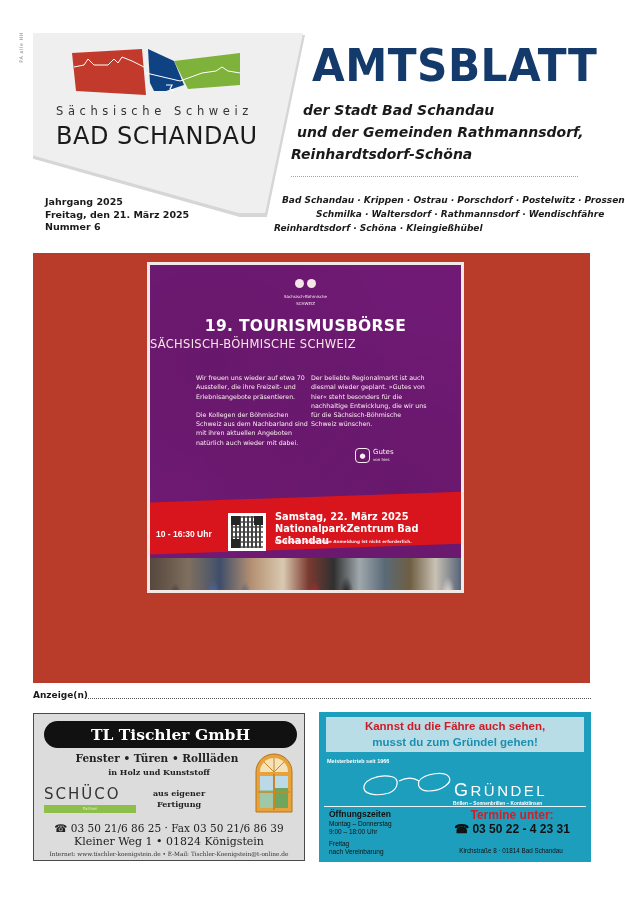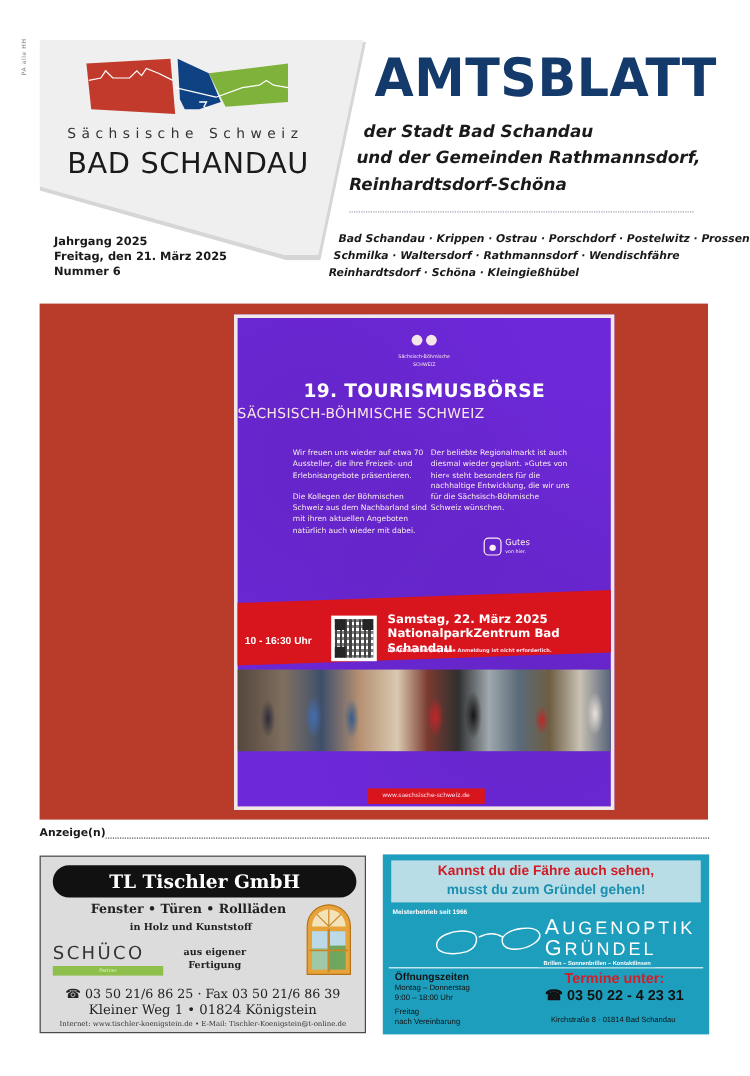--- a/index.html
+++ b/index.html
@@ -28,25 +28,25 @@
 
   .masthead-title { position: absolute; left: 312px; top: 44px; font-family: "DejaVu Sans", sans-serif; font-weight: bold; font-size: 44px; color: #133a6a; letter-spacing: 0.5px; transform: scaleX(0.96); transform-origin: left; line-height: 1; }
   .masthead-line { position: absolute; font-family: "DejaVu Sans", sans-serif; font-weight: bold; font-style: italic; font-size: 14px; color: #1a1a1a; white-space: nowrap; }
   .ml1 { left: 303px; top: 102px; }
   .ml2 { left: 297px; top: 124px; }
   .ml3 { left: 291px; top: 146px; }
   .masthead-rule { position: absolute; left: 291px; top: 176px; width: 287px; border-top: 1.5px dotted #9aa3ad; }
 
   .localities { position: absolute; left: 274px; top: 193px; font-family: "DejaVu Sans", sans-serif; font-weight: bold; font-style: italic; font-size: 9px; line-height: 14.2px; color: #1a1a1a; white-space: nowrap; }
   .localities div:nth-child(1) { padding-left: 8px; }
-  .localities div:nth-child(2) { padding-left: 4px; }
+  .localities div:nth-child(2) { padding-left: 4px; margin-left: 38px; }
 
   
   .cover-bg { position: absolute; left: 33px; top: 253px; width: 557px; height: 430px; background: #b93b2a; }
-  .poster { position: absolute; left: 147px; top: 262px; width: 317px; height: 413px; background: #6d28d9; border: 3px solid #f2e8e6; overflow: hidden; margin-left: 48px; }
+  .poster { position: absolute; left: 147px; top: 262px; width: 317px; height: 331px; background: #701a75; border: 3px solid #f2e8e6; overflow: hidden; }
   .poster-tex { position: absolute; inset: 0; background:
       radial-gradient(ellipse at 20% 30%, rgba(0,0,0,0.08), transparent 60%),
       radial-gradient(ellipse at 80% 70%, rgba(0,0,0,0.08), transparent 60%); }
   .p-logo { position: absolute; left: 0; right: 0; top: 8px; text-align: center; }
   .p-logo-circles { display: inline-flex; gap: 3px; }
   .p-logo-circles span { width: 9px; height: 9px; border-radius: 50%; background: #f4e6e6; display: inline-block; }
   .p-logo-name { font-size: 4px; color: #fbeaea; margin-top: 2px; line-height: 5px; }
   .p-title { position: absolute; left: 0; right: 0; top: 52px; text-align: center; font-weight: bold; font-size: 15.5px; color: #ffffff; letter-spacing: 0.3px; }
   .p-subtitle { position: absolute; left: 0; right: 0; top: 72px; text-align: left; font-size: 11.5px; color: #f8e6e6; letter-spacing: 0.3px; }
   .p-col { position: absolute; top: 108px; width: 116px; font-size: 6.3px; line-height: 9.3px; color: #fbeeee; }
@@ -251,21 +251,20 @@
   <div class="gr-slogan">
     <div class="gr-slogan-1">Kannst du die Fähre auch sehen,</div>
     <div class="gr-slogan-2">musst du zum Gründel gehen!</div>
   </div>
   <div class="gr-meister">Meisterbetrieb seit 1966</div>
   <svg class="gr-glasses" viewBox="0 0 95 30">
     <path d="M6,24 C0,14 20,6 34,10 C40,12 40,22 30,26 C20,29 10,28 6,24 Z" fill="none" stroke="#fff" stroke-width="1.2"></path>
     <path d="M40,14 C48,10 54,10 60,14" fill="none" stroke="#fff" stroke-width="1.2"></path>
     <path d="M60,14 C66,6 86,4 90,10 C94,16 82,24 70,24 C62,24 58,20 60,14 Z" fill="none" stroke="#fff" stroke-width="1.2"></path>
   </svg>
-  <div class="gr-brand-1"><span class="cap">A</span><span>UGENOPTIK</span></div>
   <div class="gr-brand-2"><span class="cap">G</span><span>RÜNDEL</span></div>
   <div class="gr-rule"></div>
   <div class="gr-products">Brillen – Sonnenbrillen – Kontaktlinsen</div>
   <div class="gr-hours-title">Öffnungszeiten</div>
   <div class="gr-hours">
     <div>Montag – Donnerstag</div>
     <div>9:00 – 18:00 Uhr</div>
     <div class="gap"></div>
     <div>Freitag</div>
     <div>nach Vereinbarung</div>

